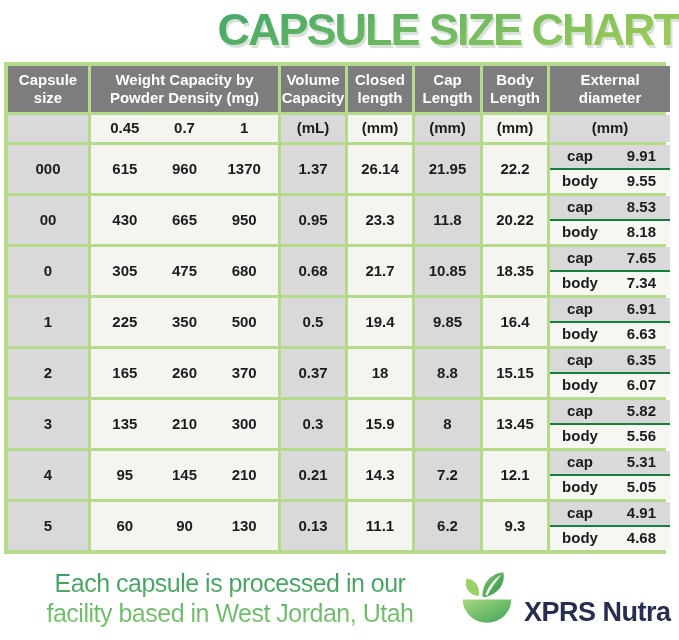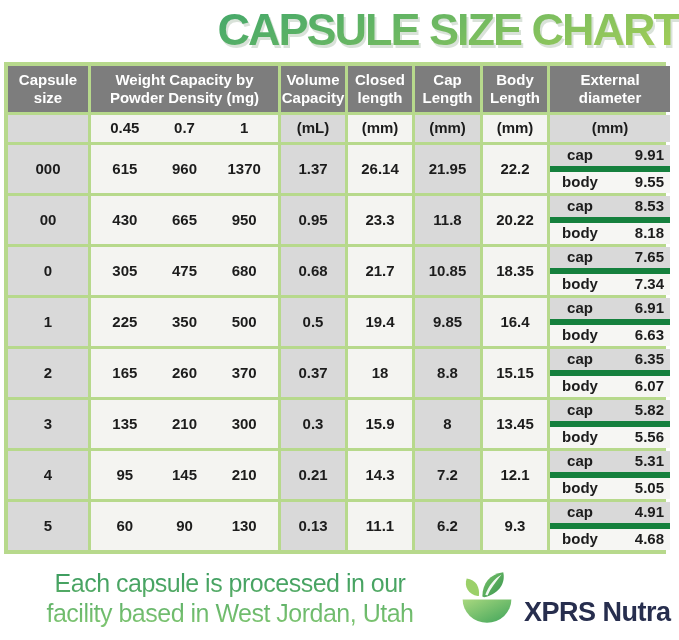--- a/index.html
+++ b/index.html
@@ -32,24 +32,24 @@
     text-align:center; font-size:15px; font-weight:700; color:#1c1c1c;
     line-height:1.18; padding:1px 2px;
   }
   .hd    { background:#7d7d7d; color:#ffffff; }
   .gray  { background:#d9d9d9; }
   .light { background:#f4f4f1; }
   .weights { display:flex; padding:4px; }
   .weights span { flex:1 1 0; text-align:center; }
   .ext { flex-direction:column; padding:0; align-items:stretch; }
   .sub { flex:1 1 0; display:flex; align-items:center; font-size:15px; font-weight:700; }
-  .sub-cap  { background:#d9d9d9; border-bottom:6px solid #15803d; }
+  .sub-cap  { background:#d9d9d9; border-bottom:2px solid #15803d; }
   .sub-body { background:#f6f6f3; }
   .sub .lbl { width:50%; text-align:center; }
-  .sub .val { width:50%; text-align:right; padding-right:6px; }
+  .sub .val { width:50%; text-align:right; padding-right:14px; }
   
   .footer { display:flex; align-items:center; margin-top:14px; padding:0 4px; }
   .foot-text {
     width:452px; text-align:center;
     font-size:25px; font-weight:400; letter-spacing:-0.5px; line-height:1.22;
     background:linear-gradient(180deg,#3f9e60 15%,#7cc370 90%);
     -webkit-background-clip:text; background-clip:text; color:transparent;
   }
   .brand { display:flex; align-items:center; gap:8px; margin-left:2px; }
   .brand-text { font-size:27px; font-weight:800; color:#272e4e; letter-spacing:-0.5px; white-space:nowrap;margin-top:28px; }

